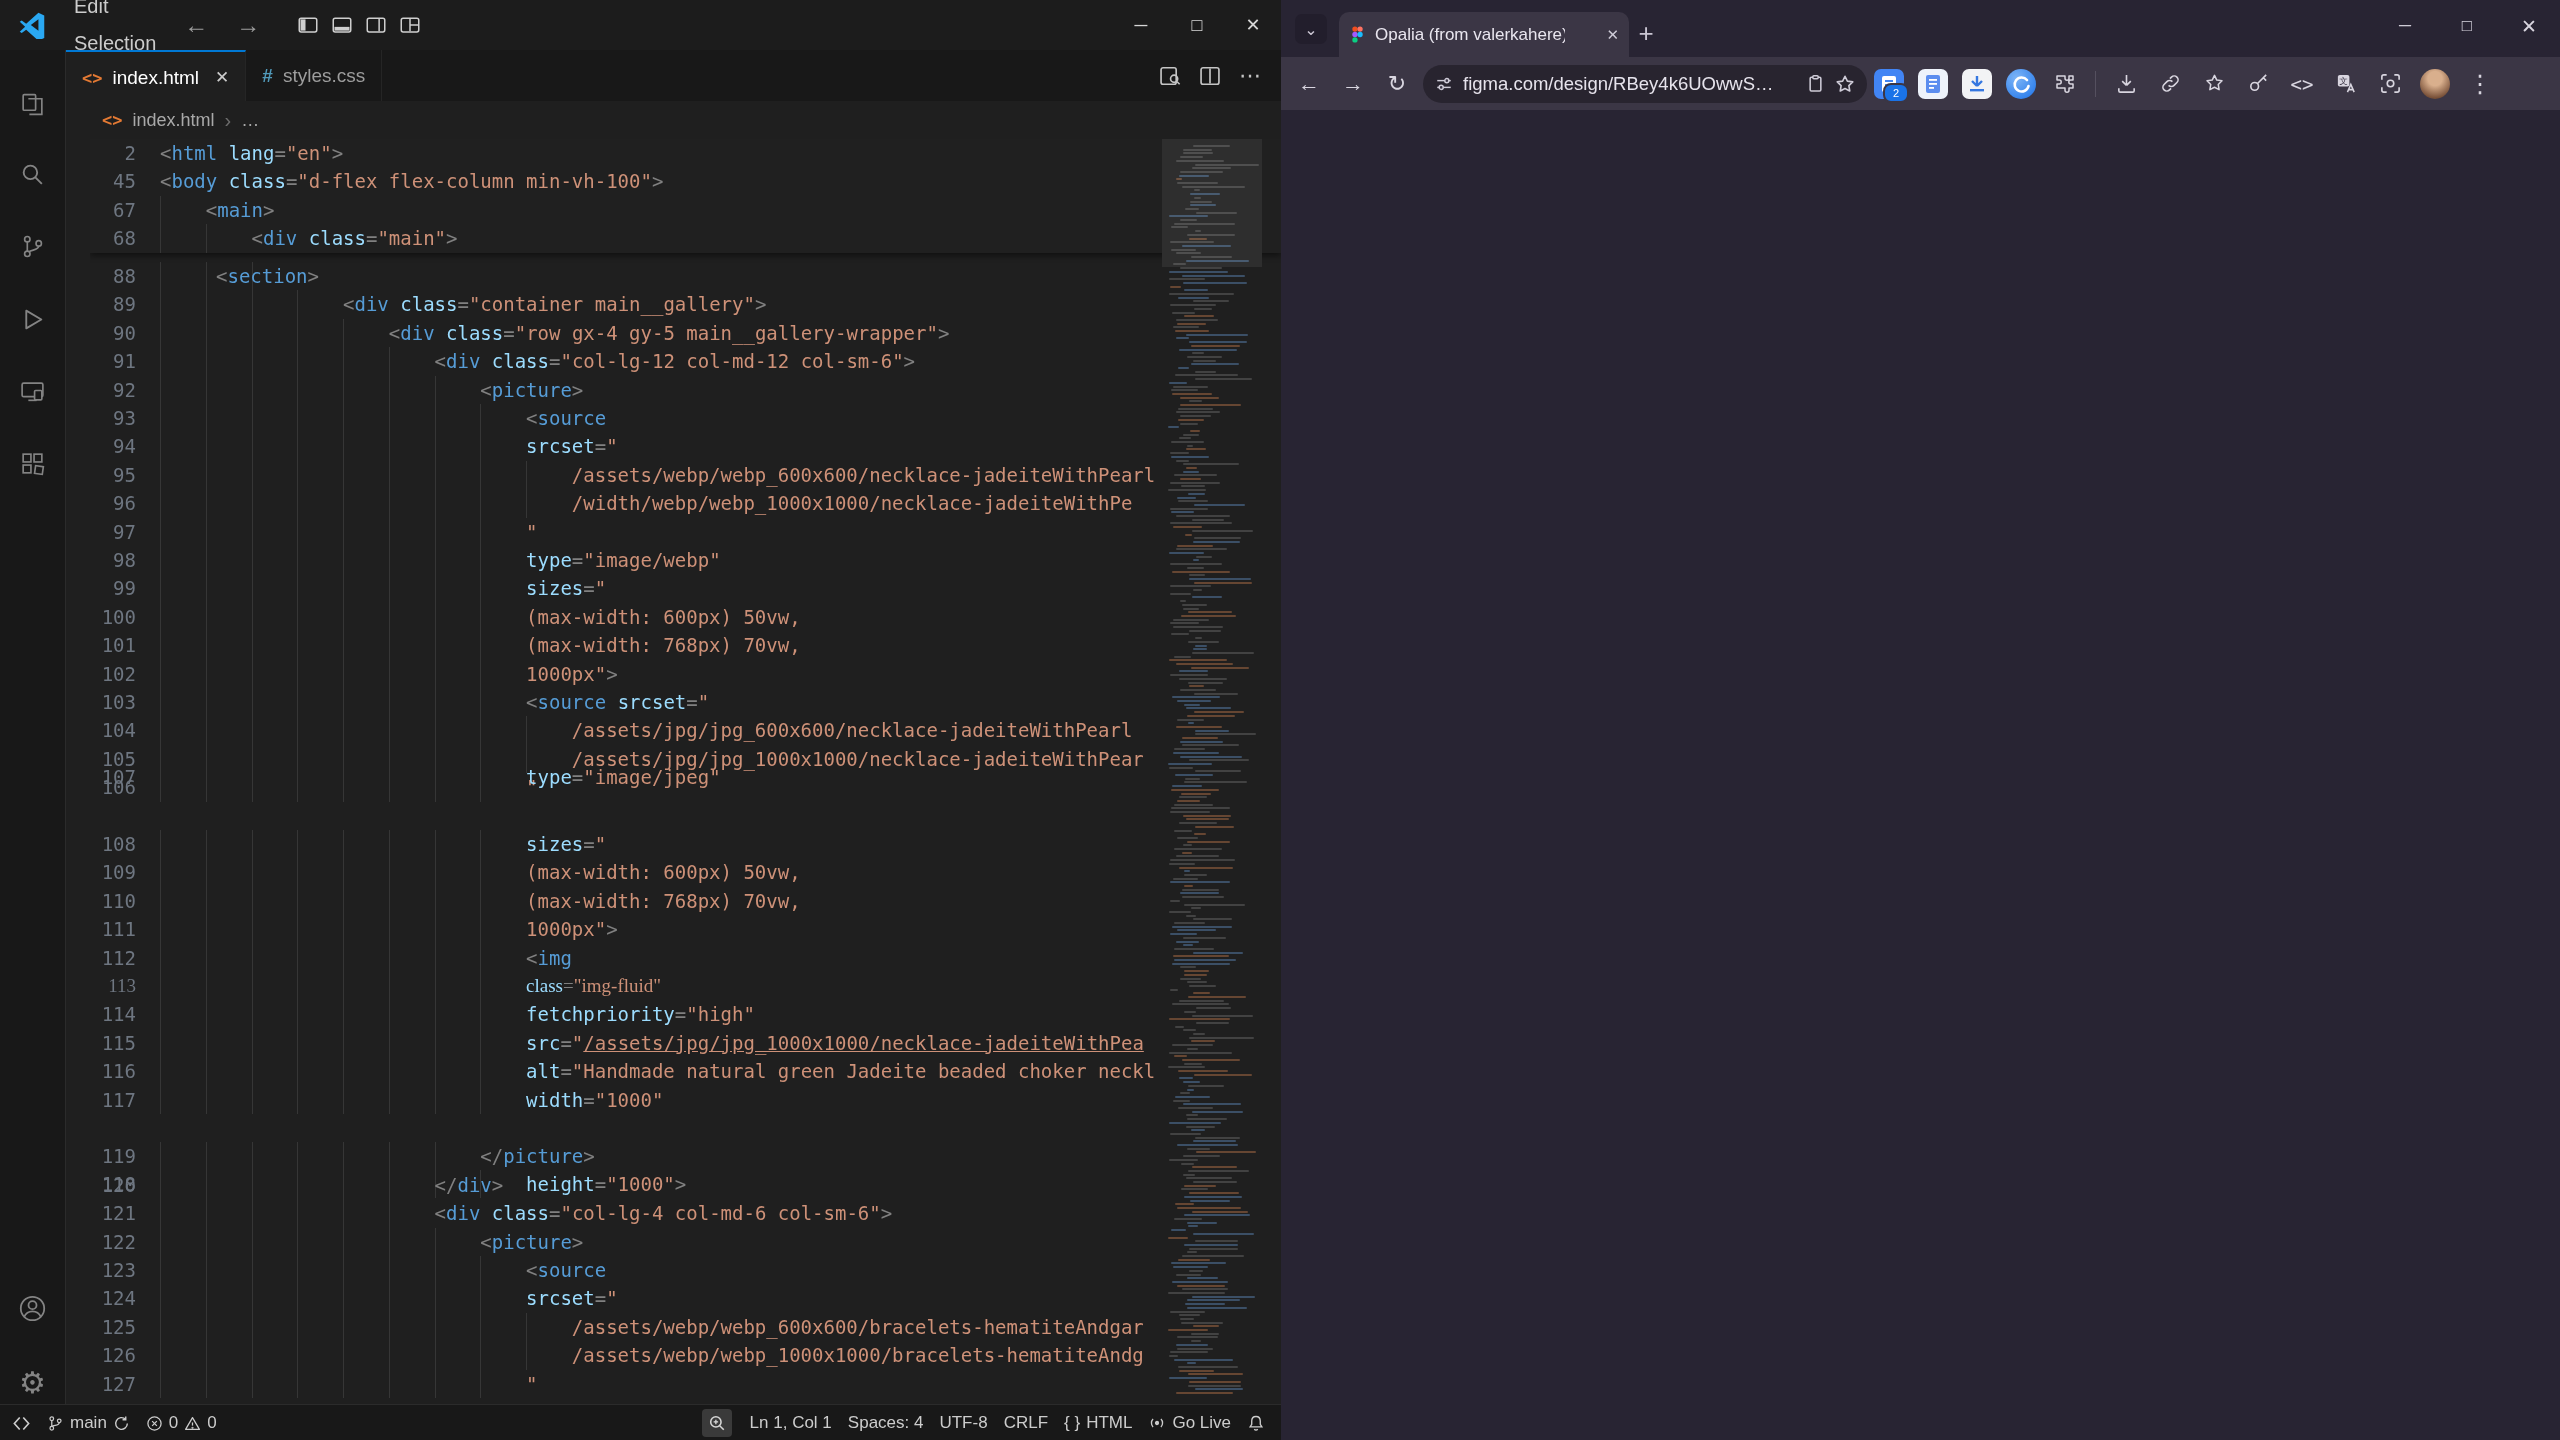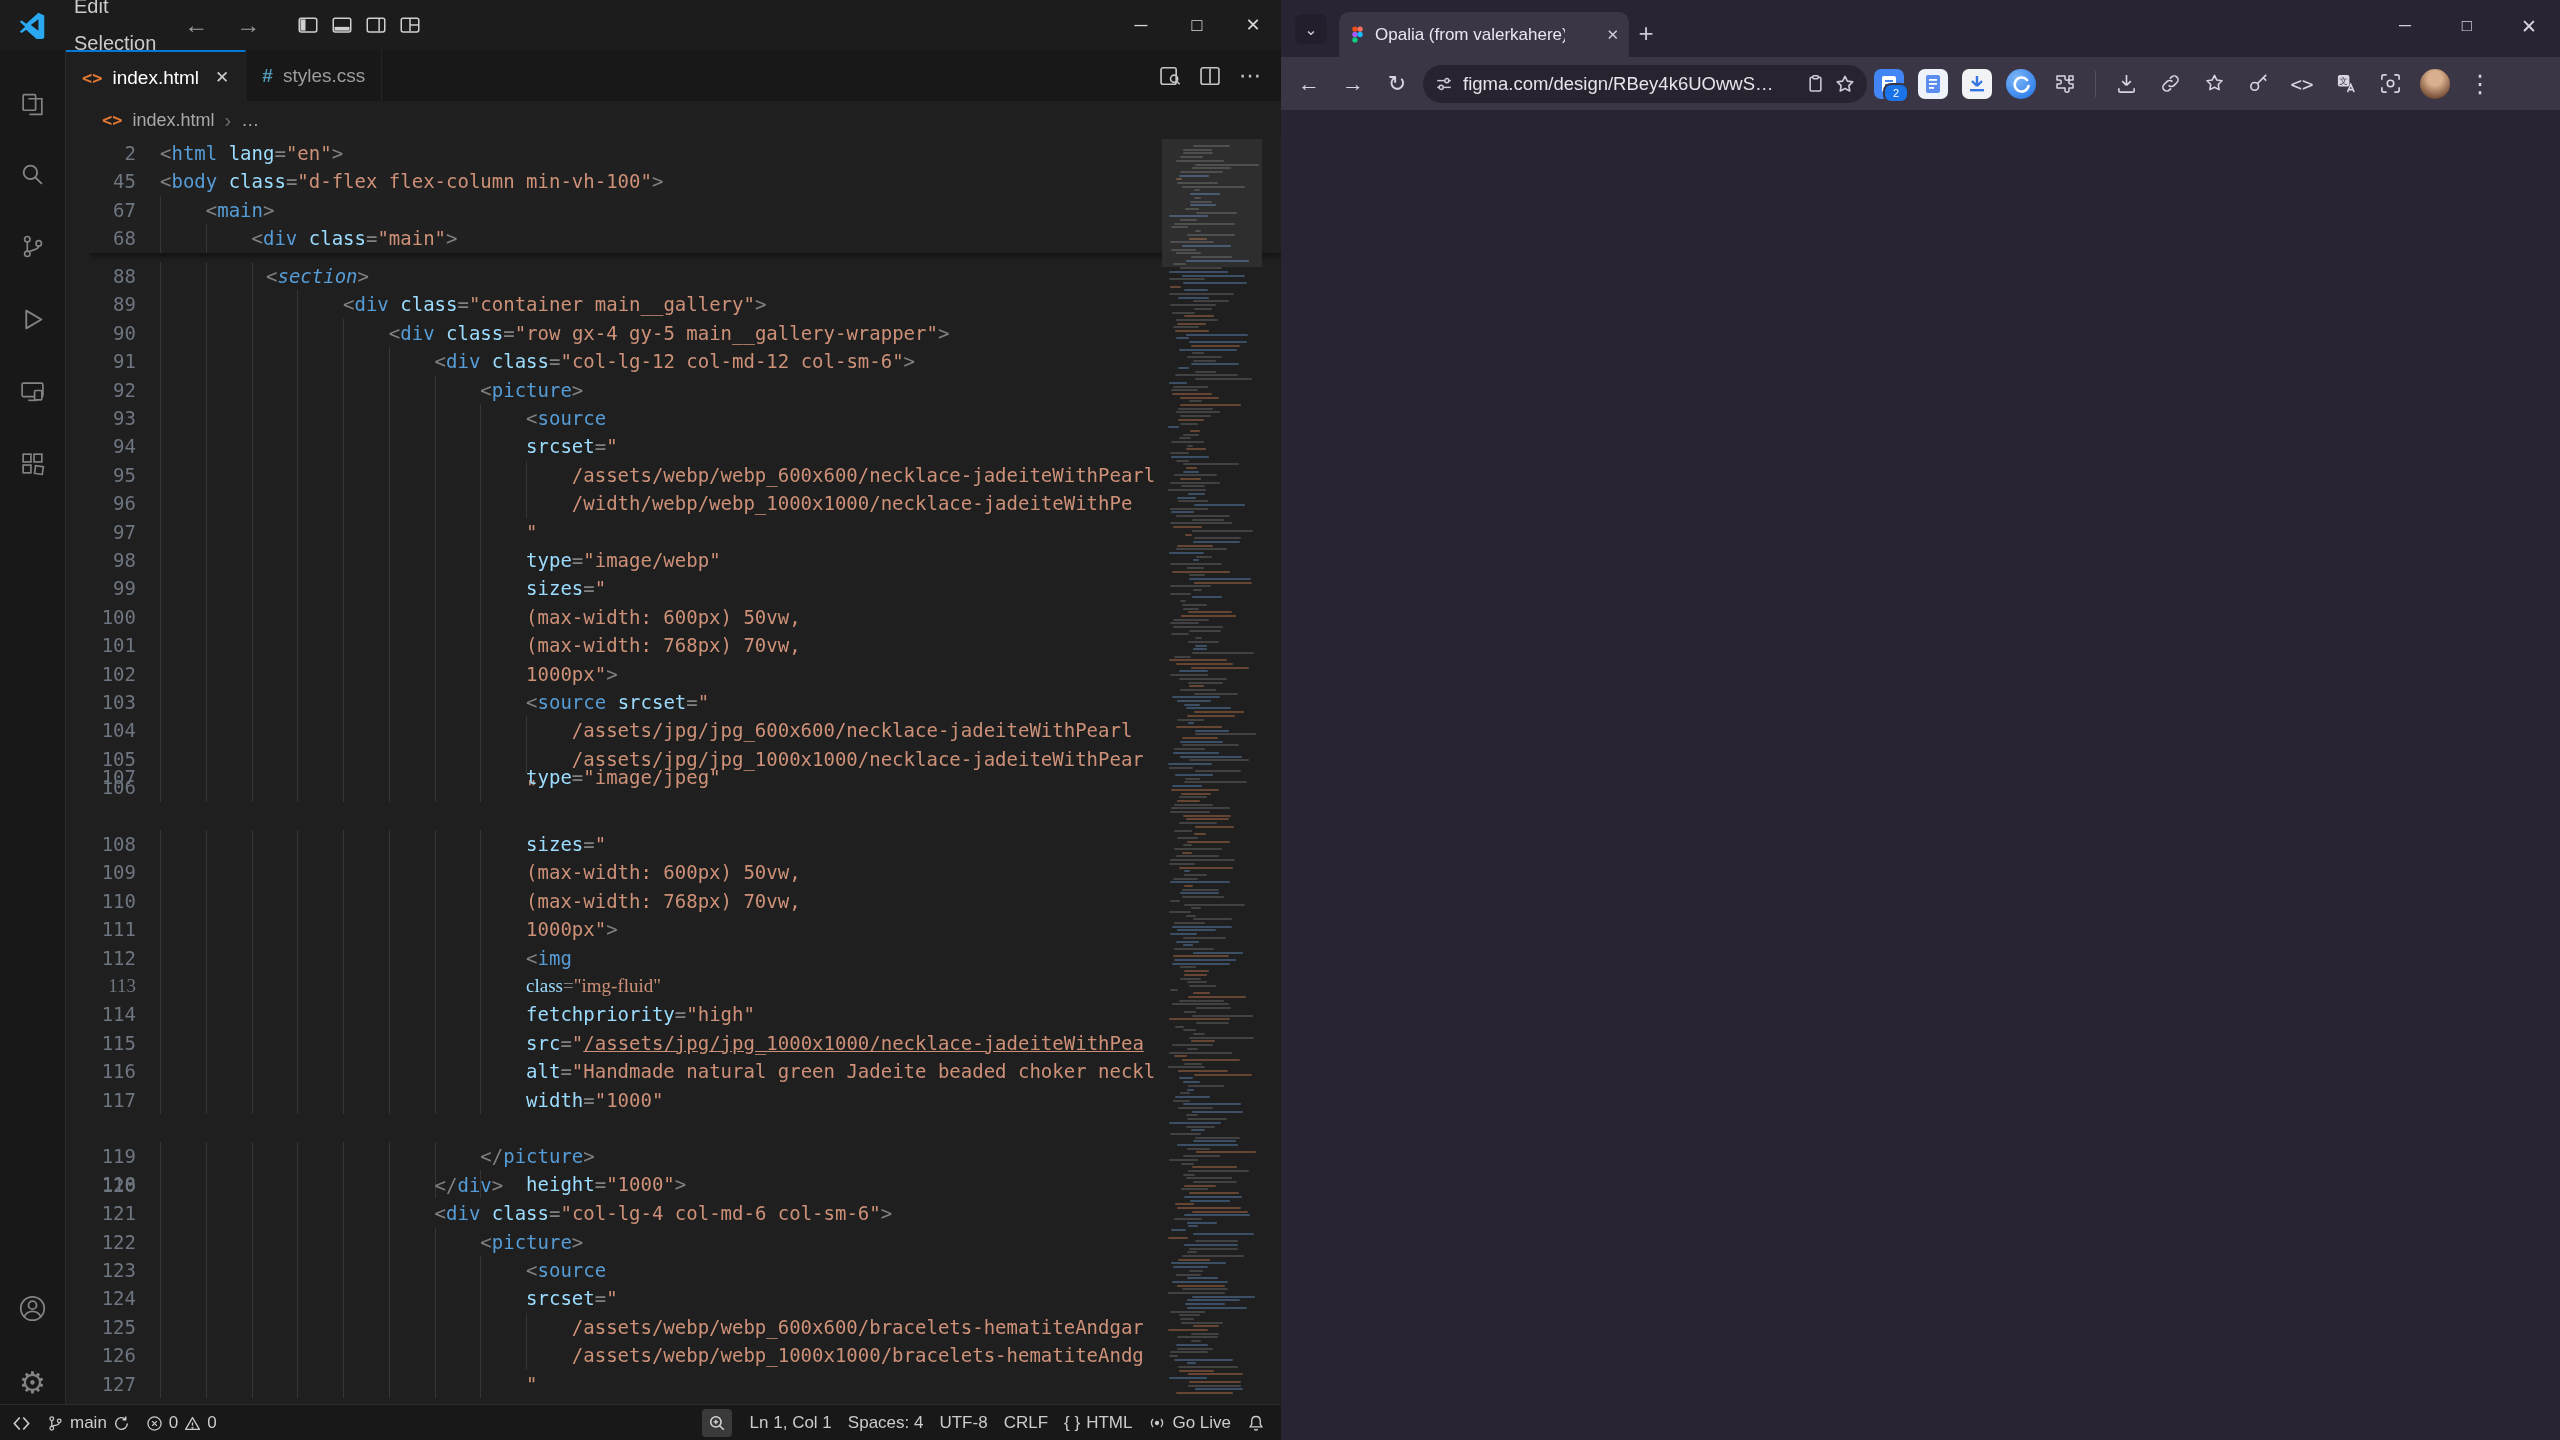--- a/index.html
+++ b/index.html
@@ -191,21 +191,21 @@
             <circle cx="13" cy="13" r="10.5"></circle>
             <circle cx="13" cy="10" r="3.6"></circle>
             <path d="M5.5 20.5c1.6-3.6 4.2-5 7.5-5s5.9 1.4 7.5 5"></path>
           </svg>
         </div>
       <div class="act-ic" style="top:1306px;font-size:30px;">⚙</div>
     </div>
 
     <div id="vs-editor">
       <div id="code-body">
-          <div class="code-line" style="top: 123px;"><span class="ln">88</span><span class="guides" style="width: 119.28px;"></span><span class="code" style="padding-left: 106px; font-style: italic;"><span class="tk-p">&lt;</span><span class="tk-t">section</span><span class="tk-p">&gt;</span></span></div>
+          <div class="code-line" style="top: 123px;"><span class="ln">88</span><span class="guides" style="width: 119.28px;"></span><span class="code" style="padding-left: 56px;"><span class="tk-p">&lt;</span><span class="tk-t">section</span><span class="tk-p">&gt;</span></span></div>
           <div class="code-line" style="top: 151.4px;"><span class="ln">89</span><span class="guides" style="width: 165.04px;"></span><span class="code" style="padding-left: 183.04px;"><span class="tk-p">&lt;</span><span class="tk-t">div</span><span class="tk-d"> </span><span class="tk-a">class</span><span class="tk-p">=</span><span class="tk-v">"container main__gallery"</span><span class="tk-p">&gt;</span></span></div>
           <div class="code-line" style="top: 179.8px;"><span class="ln">90</span><span class="guides" style="width: 210.8px;"></span><span class="code" style="padding-left: 228.8px;"><span class="tk-p">&lt;</span><span class="tk-t">div</span><span class="tk-d"> </span><span class="tk-a">class</span><span class="tk-p">=</span><span class="tk-v">"row gx-4 gy-5 main__gallery-wrapper"</span><span class="tk-p">&gt;</span></span></div>
           <div class="code-line" style="top: 208.2px;"><span class="ln">91</span><span class="guides" style="width: 256.56px;"></span><span class="code" style="padding-left: 274.56px;"><span class="tk-p">&lt;</span><span class="tk-t">div</span><span class="tk-d"> </span><span class="tk-a">class</span><span class="tk-p">=</span><span class="tk-v">"col-lg-12 col-md-12 col-sm-6"</span><span class="tk-p">&gt;</span></span></div>
           <div class="code-line" style="top: 236.6px;"><span class="ln">92</span><span class="guides" style="width: 302.32px;"></span><span class="code" style="padding-left: 320.32px;"><span class="tk-p">&lt;</span><span class="tk-t">picture</span><span class="tk-p">&gt;</span></span></div>
           <div class="code-line" style="top: 265px;"><span class="ln">93</span><span class="guides" style="width: 348.08px;"></span><span class="code" style="padding-left: 366.08px;"><span class="tk-p">&lt;</span><span class="tk-t">source</span></span></div>
           <div class="code-line" style="top: 293.4px;"><span class="ln">94</span><span class="guides" style="width: 348.08px;"></span><span class="code" style="padding-left: 366.08px;"><span class="tk-a">srcset</span><span class="tk-p">=</span><span class="tk-v">"</span></span></div>
           <div class="code-line" style="top: 321.8px;"><span class="ln">95</span><span class="guides" style="width: 393.84px;"></span><span class="code" style="padding-left: 411.84px;"><span class="tk-v">/assets/webp/webp_600x600/necklace-jadeiteWithPearl</span></span></div>
           <div class="code-line" style="top: 350.2px;"><span class="ln">96</span><span class="guides" style="width: 393.84px;"></span><span class="code" style="padding-left: 411.84px;"><span class="tk-v">/width/webp/webp_1000x1000/necklace-jadeiteWithPe</span></span></div>
           <div class="code-line" style="top: 378.6px;"><span class="ln">97</span><span class="guides" style="width: 348.08px;"></span><span class="code" style="padding-left: 366.08px;"><span class="tk-v">"</span></span></div>
           <div class="code-line" style="top: 407px;"><span class="ln">98</span><span class="guides" style="width: 348.08px;"></span><span class="code" style="padding-left: 366.08px;"><span class="tk-a">type</span><span class="tk-p">=</span><span class="tk-v">"image/webp"</span></span></div>

